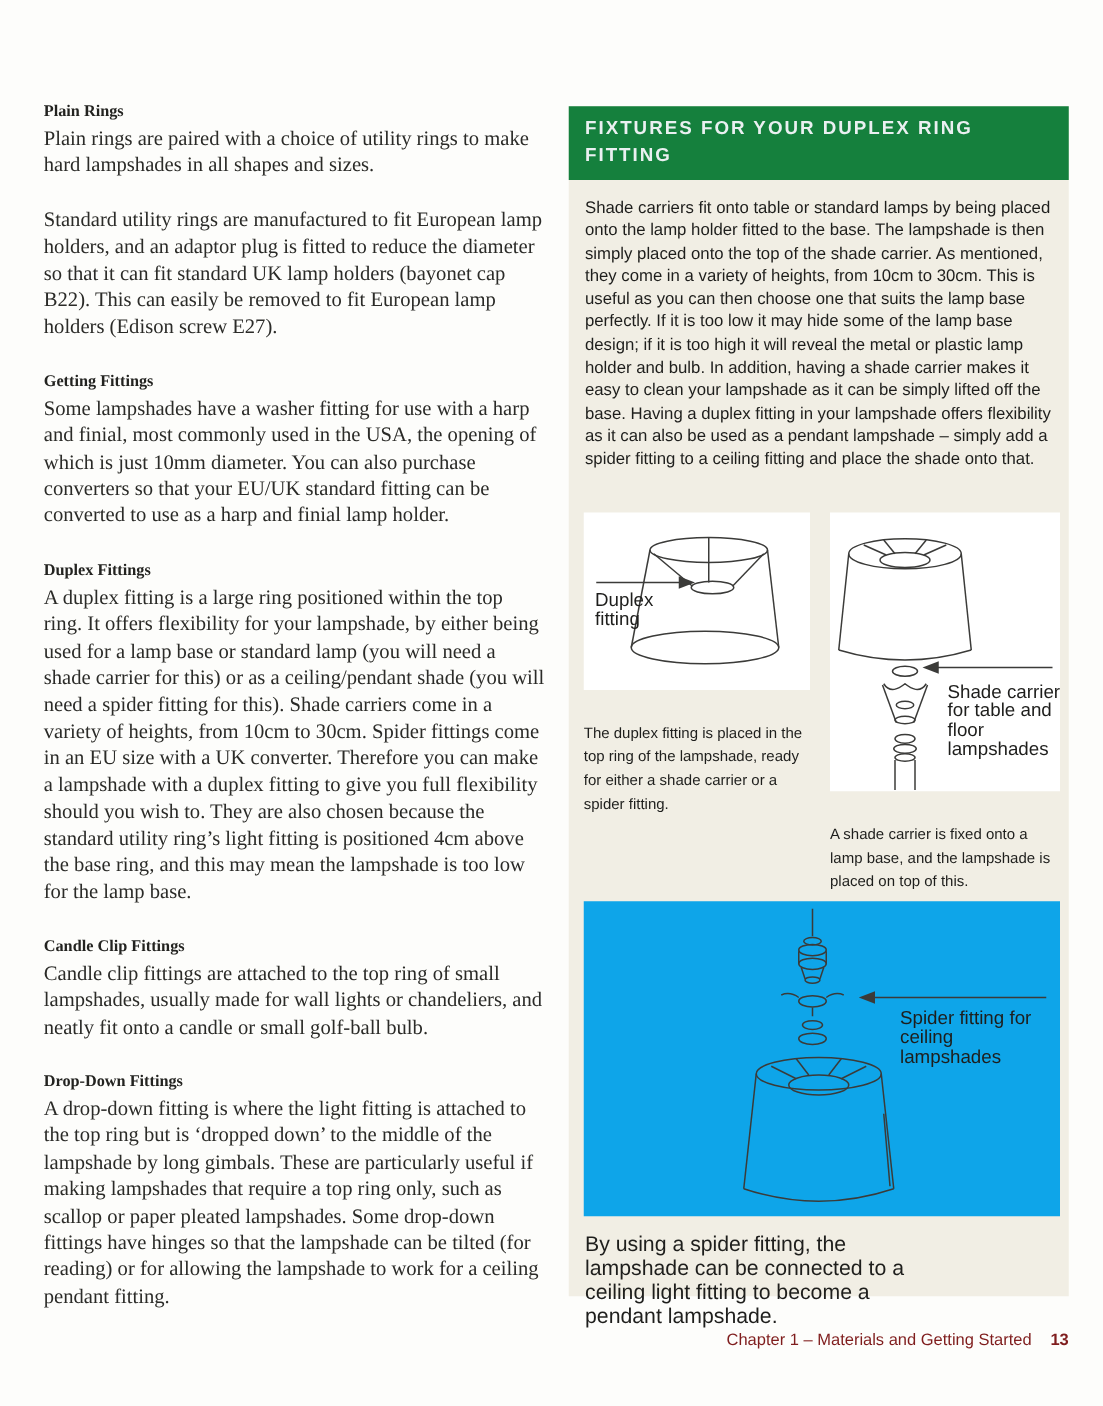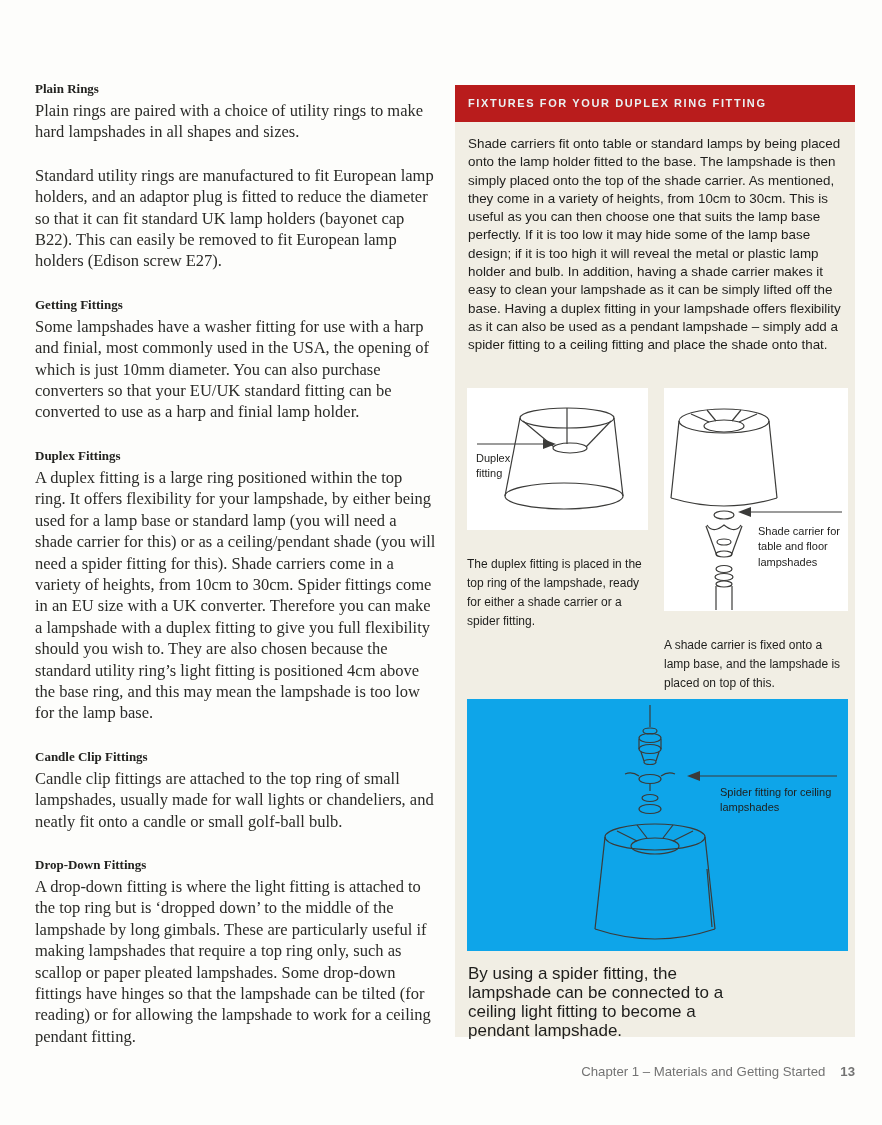--- a/index.html
+++ b/index.html
@@ -8,47 +8,47 @@
   
   .left-col{position:absolute;left:35px;top:78px;width:401px;
     font-family:"Liberation Serif", serif;color:#2b2b28;}
   .section + .section{margin-top:22px;}
   .section h3{font-size:13px;line-height:21px;margin:0;font-weight:bold;color:#232320;}
   .section p{font-size:16.5px;line-height:21.4px;margin:1px 0 0;}
 
   
   .sidebar{position:absolute;left:455px;top:85px;width:400px;height:952px;
     background:#f1eee4;font-family:"Liberation Sans", sans-serif;color:#1e1e1c;box-sizing:border-box;}
-  .sidebar-header{background:#b91c1c;color:#eaf0f1;font-weight:bold;font-size:11px;
+  .sidebar-header{background:#15803d;color:#eaf0f1;font-weight:bold;font-size:15px;
     letter-spacing:1.6px;line-height:22px;padding:7px 32px 8px 13px;}
   .sidebar-intro{padding:13px 13px 0 13px;font-size:13.4px;line-height:18.3px;}
 
   .figrow{display:flex;gap:16px;padding:0 0 0 12px;margin-top:33px;}
   .figcol{display:flex;flex-direction:column;}
   .figcol-1{width:181px;}
   .figcol-2{width:184px;}
   .figbox{background:#ffffff;position:relative;}
   .figbox-1{height:142px;}
   .figbox-2{height:223px;}
   .figbox-3{width:381px;height:252px;margin:6px 0 0 12px;background:#0ea5e9;position:relative;}
   .figcap{font-size:12px;line-height:19px;margin-top:25px;}
   .figcap-3{margin:13px 13px 0;width:272px;font-size:17px;line-height:19px;}
 
-  .diagram-label{position:absolute;font-size:11px;line-height:15.5px;color:#1e1e1c;}
+  .diagram-label{position:absolute;font-size:15px;line-height:15.5px;color:#1e1e1c;}
   .label-1{left:9px;top:63px;width:58px;}
   .label-2{left:94px;top:136px;width:96px;}
   .label-3{left:253px;top:86px;width:120px;}
 
   svg{display:block;}
   .lineart{stroke:#3b3b39;stroke-width:1.2;fill:none;}
   .arrowhead{fill:#3b3b39;stroke:none;}
 
   
   .footer{position:absolute;top:1064px;right:27px;font-family:"Liberation Sans", sans-serif;
-    font-size:13.2px;color:#737373;}
+    font-size:13.2px;color:#7f1d1d;}
   .footer .page-num{font-weight:bold;margin-left:15px;}
 </style>
 </head>
 <body>
 
 <div class="left-col">
   <div class="section">
     <h3>Plain Rings</h3>
     <p>Plain rings are paired with a choice of utility rings to make hard lampshades in all shapes and sizes.</p>
   </div>

